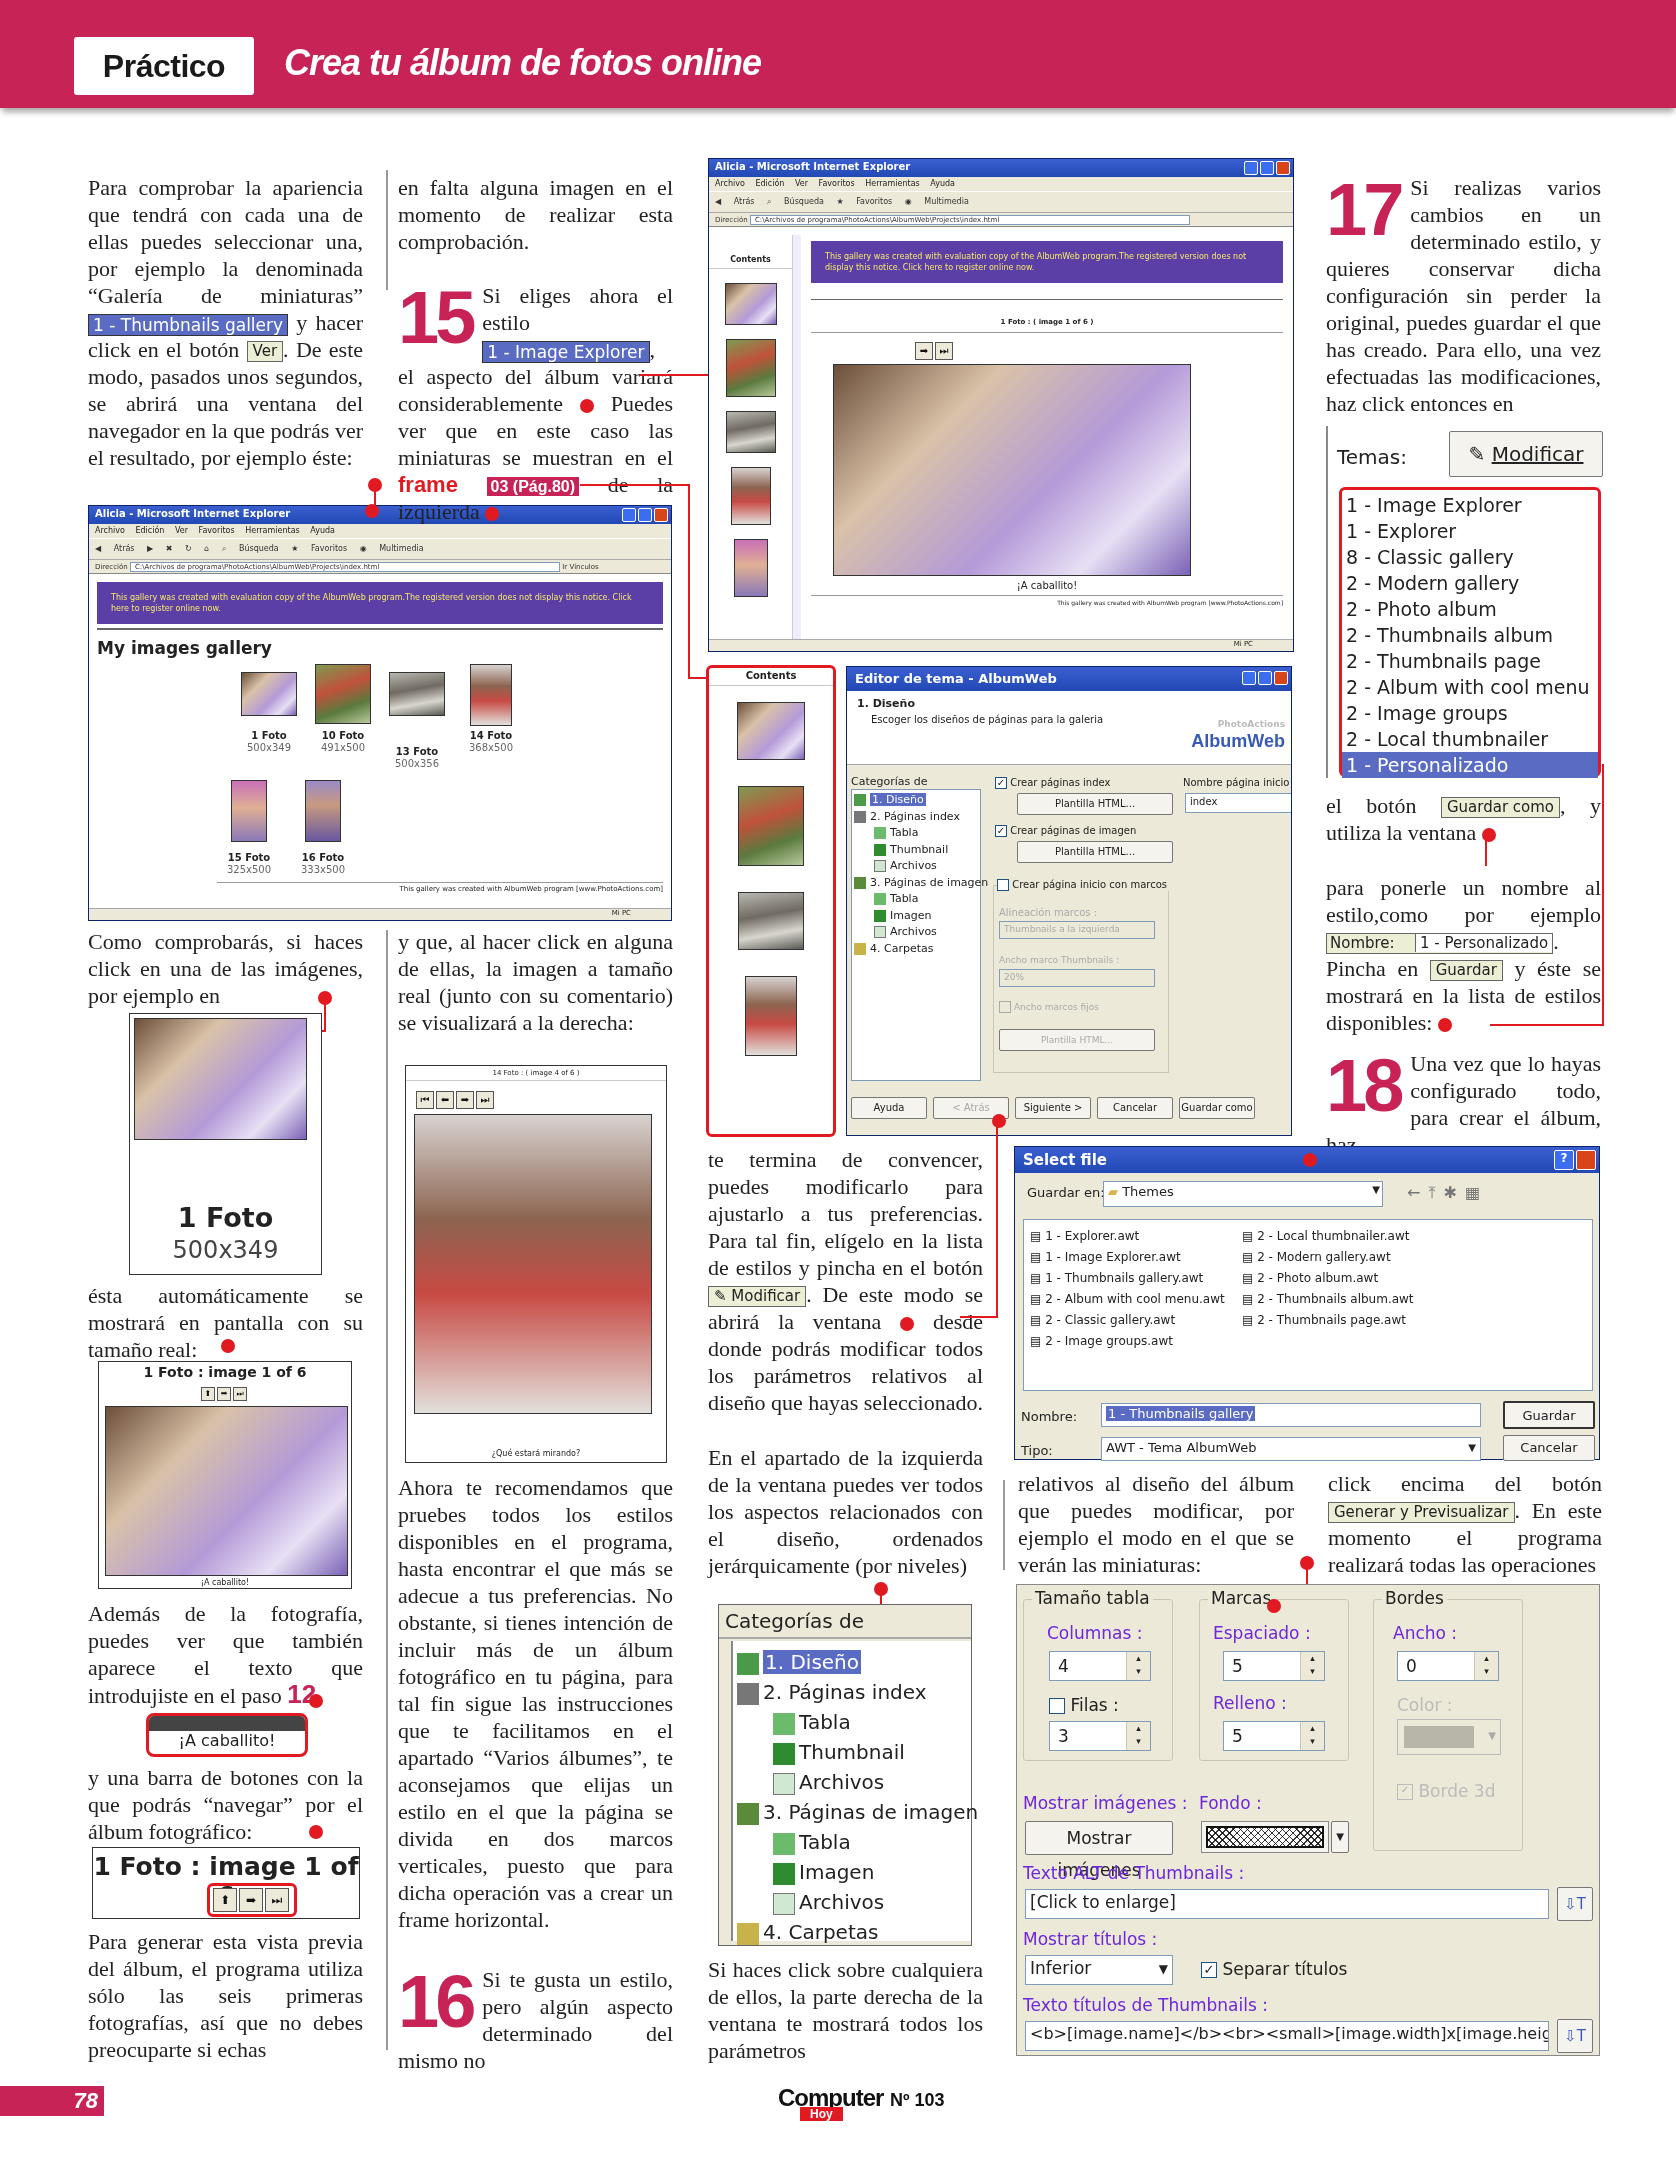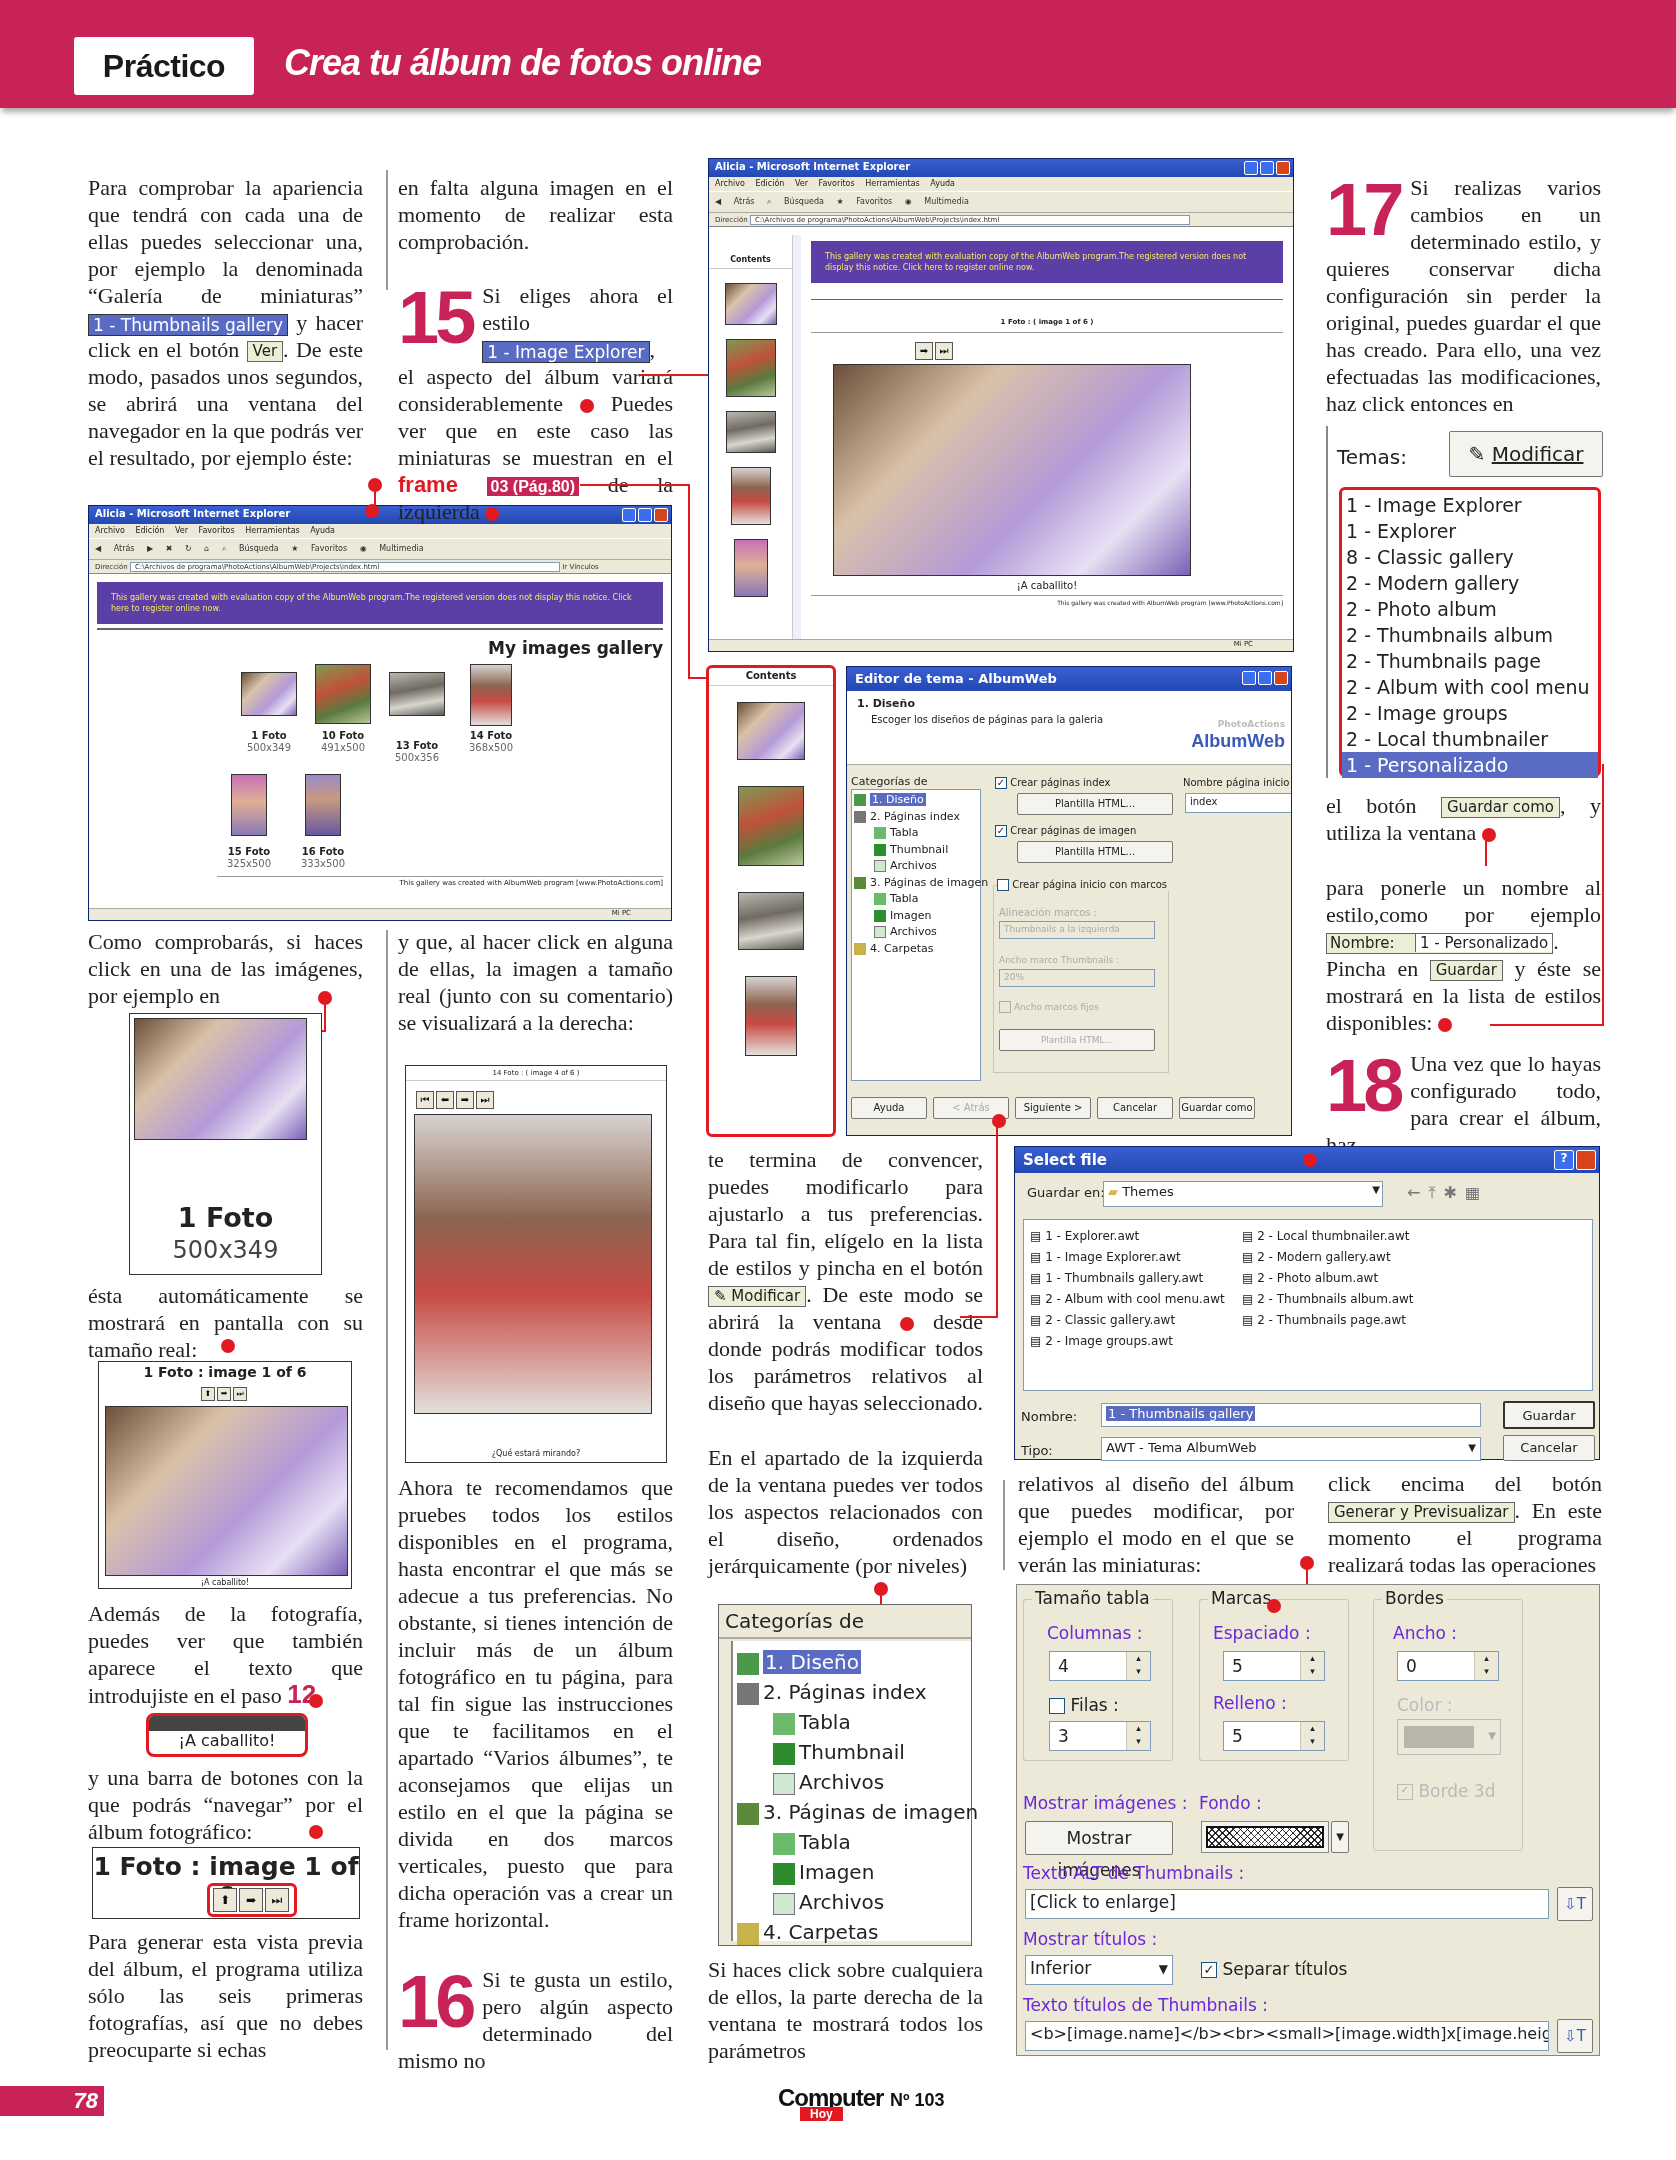--- a/index.html
+++ b/index.html
@@ -113,33 +113,33 @@
   </div>
   <div class="win-addr">
     <span>Dirección</span>
     <span style="background:#fff;padding:0 4px;border:1px solid #7f9db9;display:inline-block;width:430px">C:\Archivos de programa\PhotoActions\AlbumWeb\Projects\index.html</span>
     <span>Ir</span>
     <span>Vínculos</span>
   </div>
   <div style="padding:8px 8px 0">
     <div class="notice">This gallery was created with evaluation copy of the AlbumWeb program.The registered version does not display this notice. Click here to register online now.</div>
     <div style="height:2px;background:#666;margin:4px 0"></div>
-    <div style="text-align:right;font-weight:bold;font-size:17px;margin:8px 0 6px">My images gallery</div>
+    <div style="text-align:left;font-weight:bold;font-size:17px;margin:8px 0 6px">My images gallery</div>
     <div style="display:flex;justify-content:center;gap:18px">
       <div style="width:56px">
           <div class="photo" style="height:44px;margin-top:8px"></div>
           <div class="thumbcap" style="margin-top:14px"><b>1 Foto</b><span>500x349</span></div>
         </div>
       <div style="width:56px">
           <div class="photo p2" style="height:60px"></div>
           <div class="thumbcap" style="margin-top:6px"><b>10 Foto</b><span>491x500</span></div>
         </div>
       <div style="width:56px">
           <div class="photo p3" style="height:44px;margin-top:8px"></div>
-          <div class="thumbcap" style="margin-top:24px"><b>13 Foto</b><span>500x356</span></div>
+          <div class="thumbcap" style="margin-top:30px"><b>13 Foto</b><span>500x356</span></div>
         </div>
       <div style="width:56px">
           <div class="photo p4" style="height:62px;width:42px;margin-left:7px"></div>
           <div class="thumbcap" style="margin-top:4px"><b>14 Foto</b><span>368x500</span></div>
         </div>
     </div>
     <div style="display:flex;gap:18px;margin:10px 0 0 124px">
       <div style="width:56px">
           <div class="photo p5" style="height:62px;width:36px;margin-left:10px"></div>
           <div class="thumbcap" style="margin-top:10px"><b>15 Foto</b><span>325x500</span></div>

